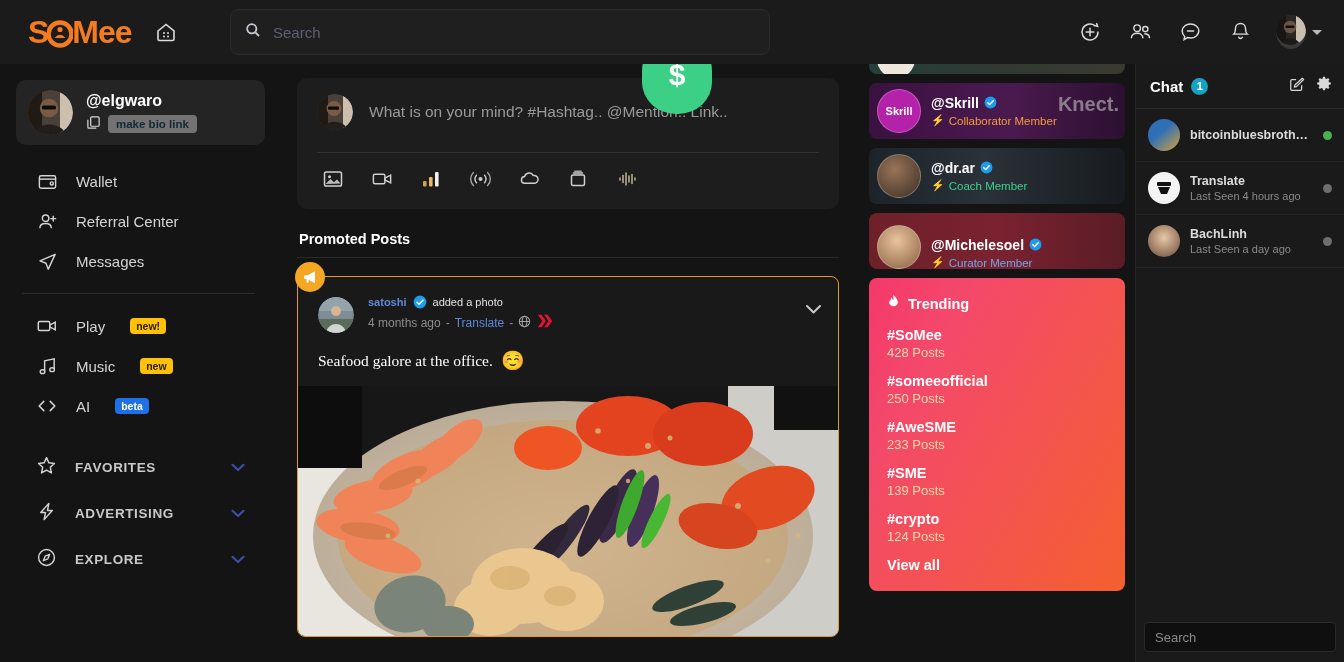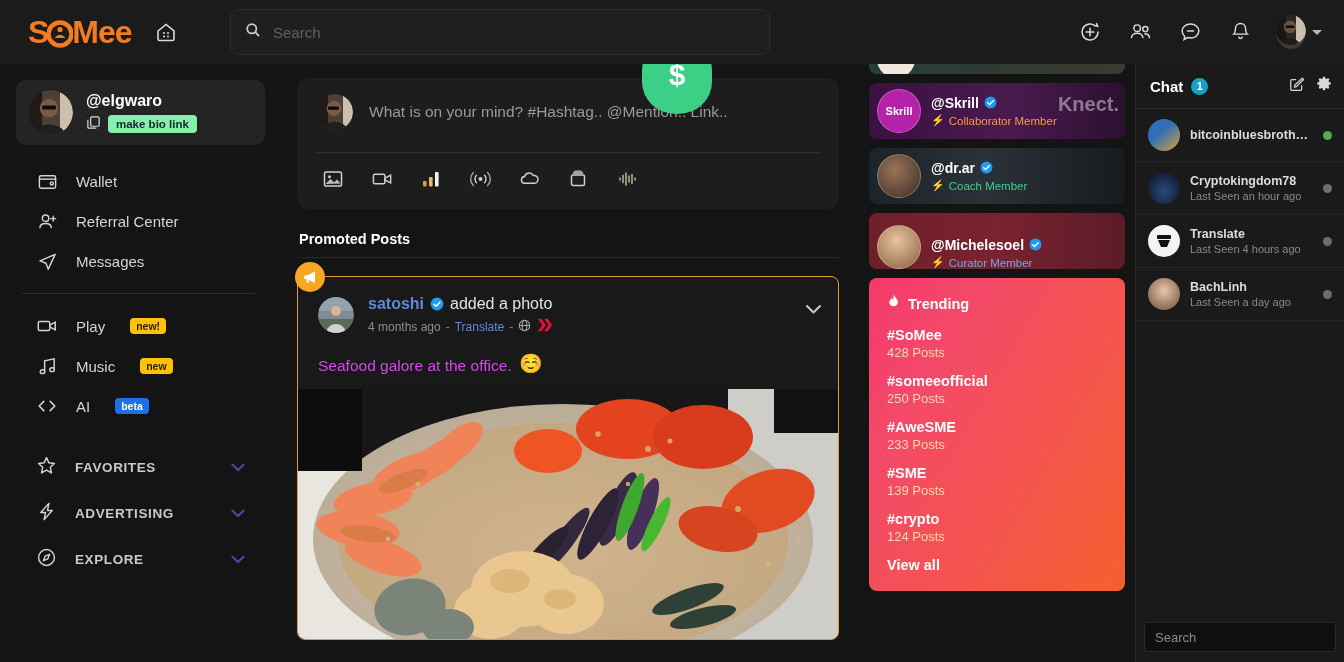--- a/index.html
+++ b/index.html
@@ -61,21 +61,21 @@
   }
   .profile-card {
     margin: 6px 20px 14px 16px; background: #242424; border-radius: 10px;
     padding: 10px 12px; display: flex; align-items: center; gap: 13px;
   }
   .profile-card .pc-av { width: 45px; height: 45px; border-radius: 50%; overflow: hidden; flex: none; }
   .pc-right { display: flex; flex-direction: column; gap: 5px; }
   .pc-handle { font-size: 16px; font-weight: bold; color: #ffffff; }
   .pc-row { display: flex; align-items: center; gap: 7px; }
   .bio-link {
-    background: #86efac; color: #0d2a31; font-size: 11.5px; font-weight: bold;
+    background: #737373; color: #0d2a31; font-size: 11.5px; font-weight: bold;
     border-radius: 4px; padding: 3px 8px; cursor: pointer; white-space: nowrap;
   }
   .nav-list { padding: 2px 0 0 0; }
   .nav-item {
     display: flex; align-items: center; gap: 18px; padding: 9px 0 9px 36px;
     cursor: pointer; color: #d4d4d4; font-size: 15px;
   }
   .nav-item .ni-ico { width: 22px; height: 22px; display: flex; align-items: center; justify-content: center; flex: none; }
   .nav-sep { height: 1px; background: #2d2d2d; margin: 12px 30px 12px 22px; }
   .tag {
@@ -124,27 +124,27 @@
     position: absolute; left: -2px; top: -14px; width: 30px; height: 30px; border-radius: 50%;
     background: #f5a623; display: flex; align-items: center; justify-content: center; z-index: 8;
   }
   .post-card {
     border: 1px solid #e09a2e; border-radius: 8px; background: #191919;
     overflow: hidden; padding-top: 8px;
   }
   .post-head { display: flex; align-items: flex-start; gap: 14px; padding: 10px 16px 6px 20px; }
   .post-head .ph-av { width: 36px; height: 36px; border-radius: 50%; overflow: hidden; flex: none; margin-top: 2px; }
   .ph-meta { display: flex; flex-direction: column; gap: 4px; }
-  .ph-line1 { font-size: 16px; color: #e3e3e3; display: flex; align-items: center; gap: 6px; }
+  .ph-line1 { font-size: 11px; color: #e3e3e3; display: flex; align-items: center; gap: 6px; }
   .ph-user { color: #5f88d8; font-weight: bold; cursor: pointer; }
   .verified { width: 14px; height: 14px; display: inline-flex; }
   .ph-line2 { font-size: 12px; color: #8d8d8d; display: flex; align-items: center; gap: 5px; }
   .ph-link { color: #5f88d8; cursor: pointer; }
   .ph-caret { margin-left: auto; cursor: pointer; padding-top: 6px; }
-  .post-text { font-size: 15.5px; color: #d946ef; padding: 10px 20px 14px 20px; display: flex; align-items: flex-end; gap: 8px; }
+  .post-text { font-size: 15.5px; color: #ffffff; padding: 10px 20px 14px 20px; display: flex; align-items: center; gap: 8px; font-family: Liberation Serif, serif; }
   .post-photo { width: 100%; height: 250px; display: block; }
 
   
   .rightcol {
     width: 270px; min-width: 270px; padding: 8px 10px 0 4px; display: flex; flex-direction: column;
     gap: 9px; overflow: hidden;
   }
   .promo-member {
     height: 56px; border-radius: 8px; position: relative; overflow: hidden; cursor: pointer;
     display: flex; align-items: center; flex: none;
@@ -786,28 +786,20 @@
 
       <div class="chat-list">
         <div class="chat-row">
           <span class="chat-av" style="background:linear-gradient(140deg,#2e6fb5 40%,#d9a33a);"></span>
           <span class="chat-meta">
             <span class="chat-name" style="display:block;">bitcoinbluesbrothers</span>
           </span>
           <span class="dot" style="background:#4caf50;"></span>
         </div>
         <div class="chat-row">
-          <span class="chat-av" style="background:radial-gradient(circle at 50% 60%,#2a4a7a,#0a0f1c);"></span>
-          <span class="chat-meta">
-            <span class="chat-name" style="display:block;">Cryptokingdom78</span>
-            <span class="chat-seen" style="display:block;">Last Seen an hour ago</span>
-          </span>
-          <span class="dot" style="background:#6e6e6e;"></span>
-        </div>
-        <div class="chat-row">
           <span class="chat-av" style="background:#f4f4f4;display:flex;align-items:center;justify-content:center;">
             <svg width="20" height="20" viewBox="0 0 20 20" fill="#111">
                 <rect x="3" y="4" width="14" height="4" rx="1"></rect>
                 <path d="M4 9 L16 9 L13 16 L7 16 Z"></path>
               </svg>
           </span>
           <span class="chat-meta">
             <span class="chat-name" style="display:block;">Translate</span>
             <span class="chat-seen" style="display:block;">Last Seen 4 hours ago</span>
           </span>

